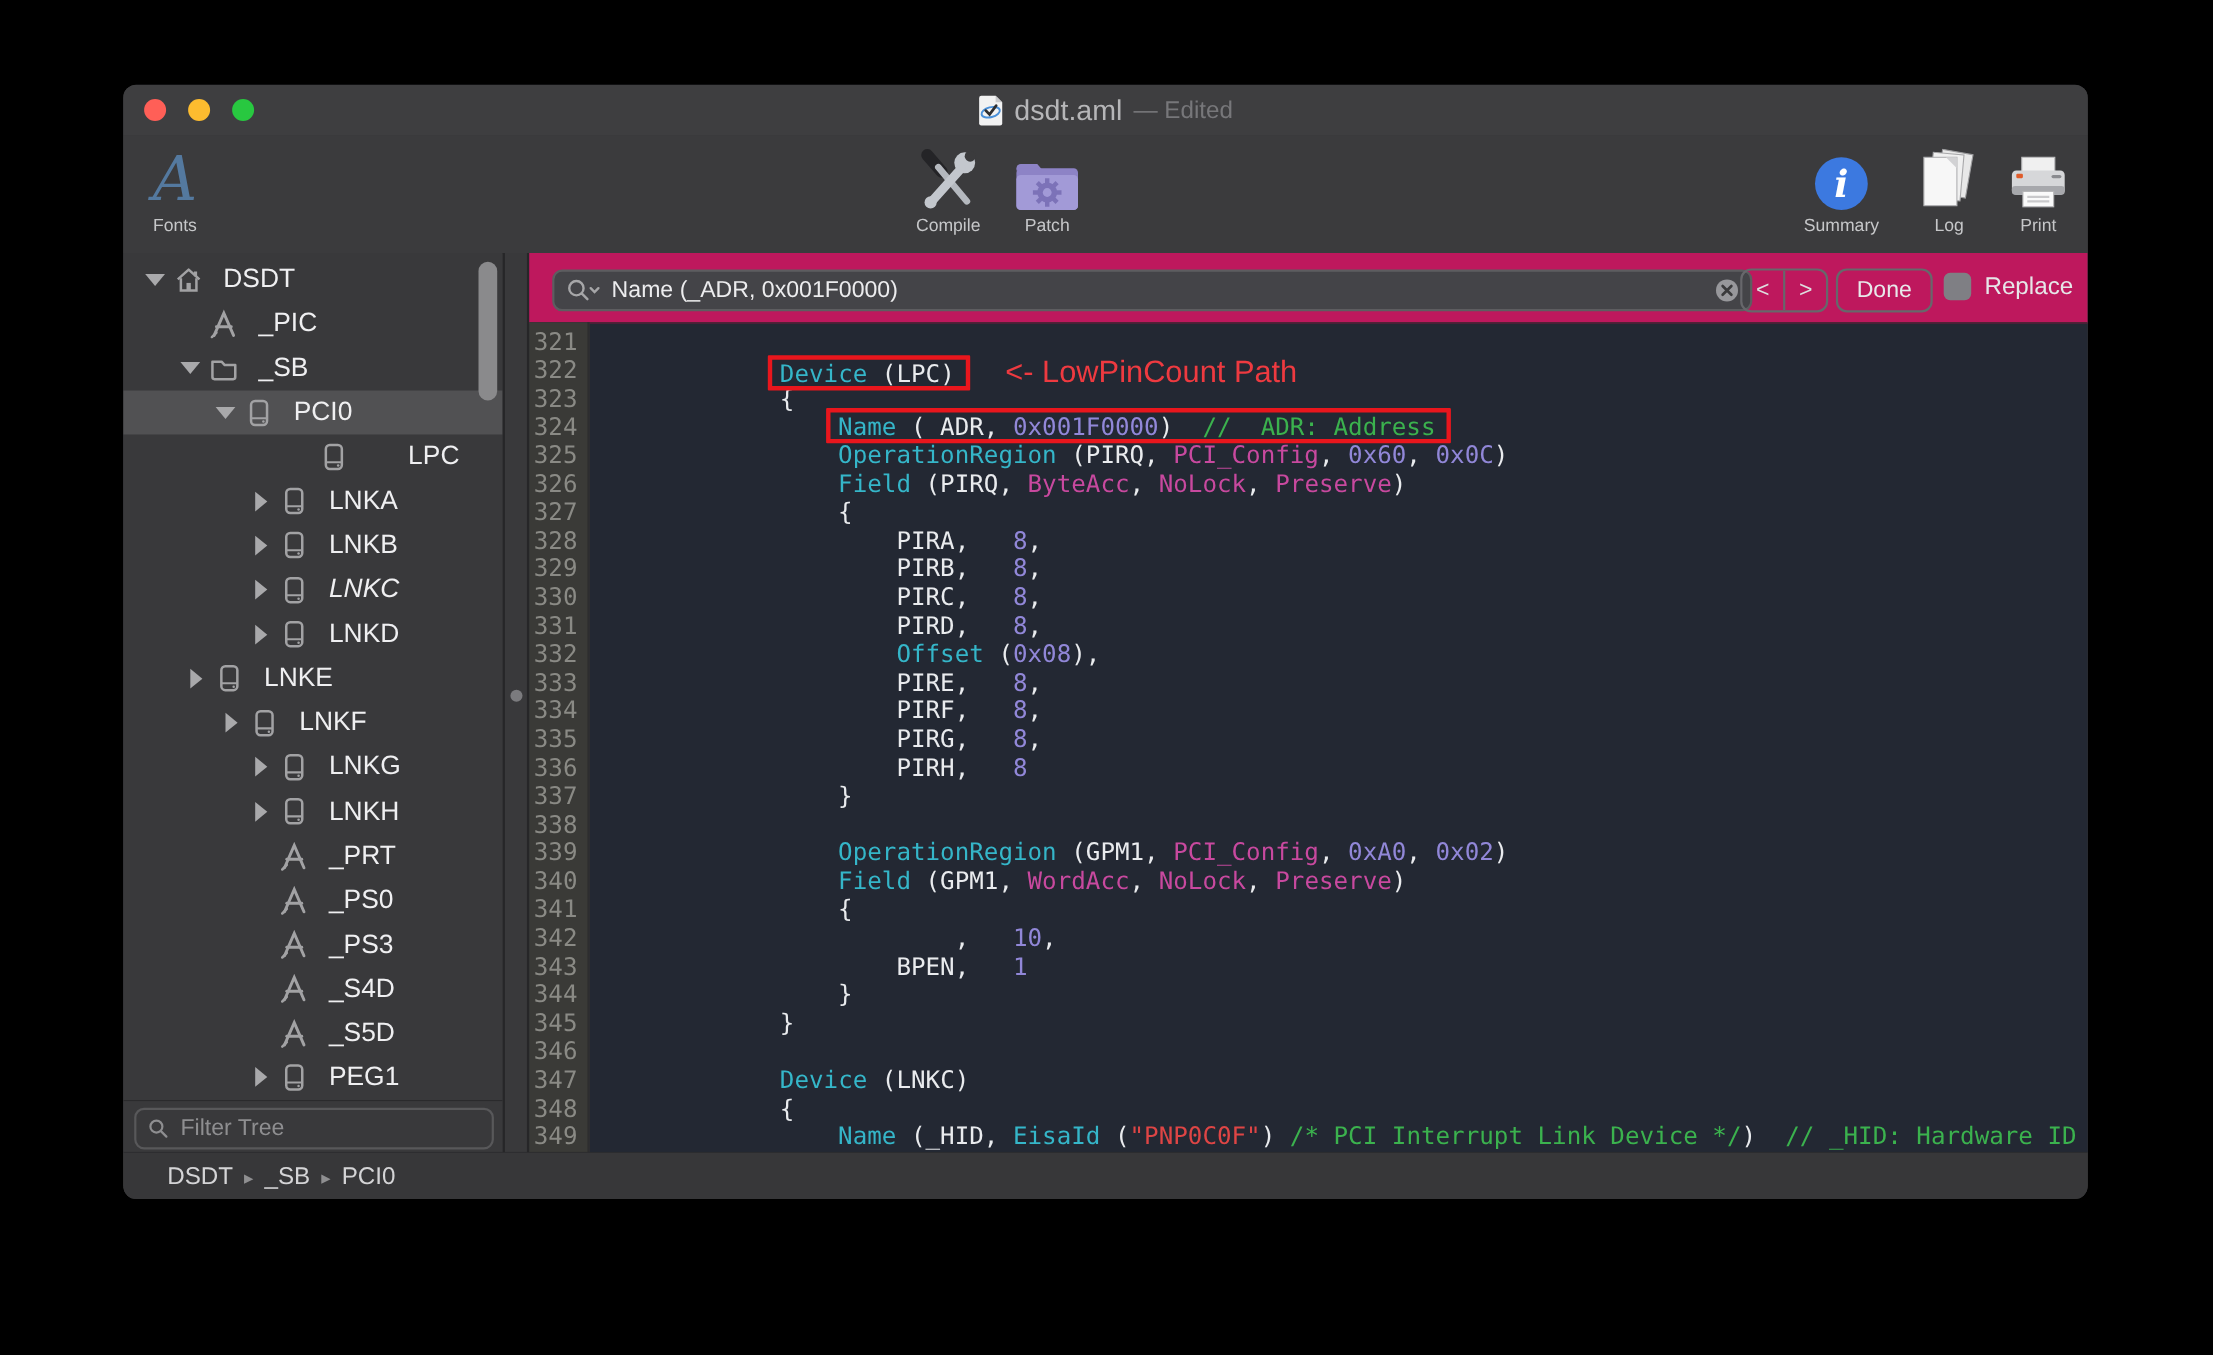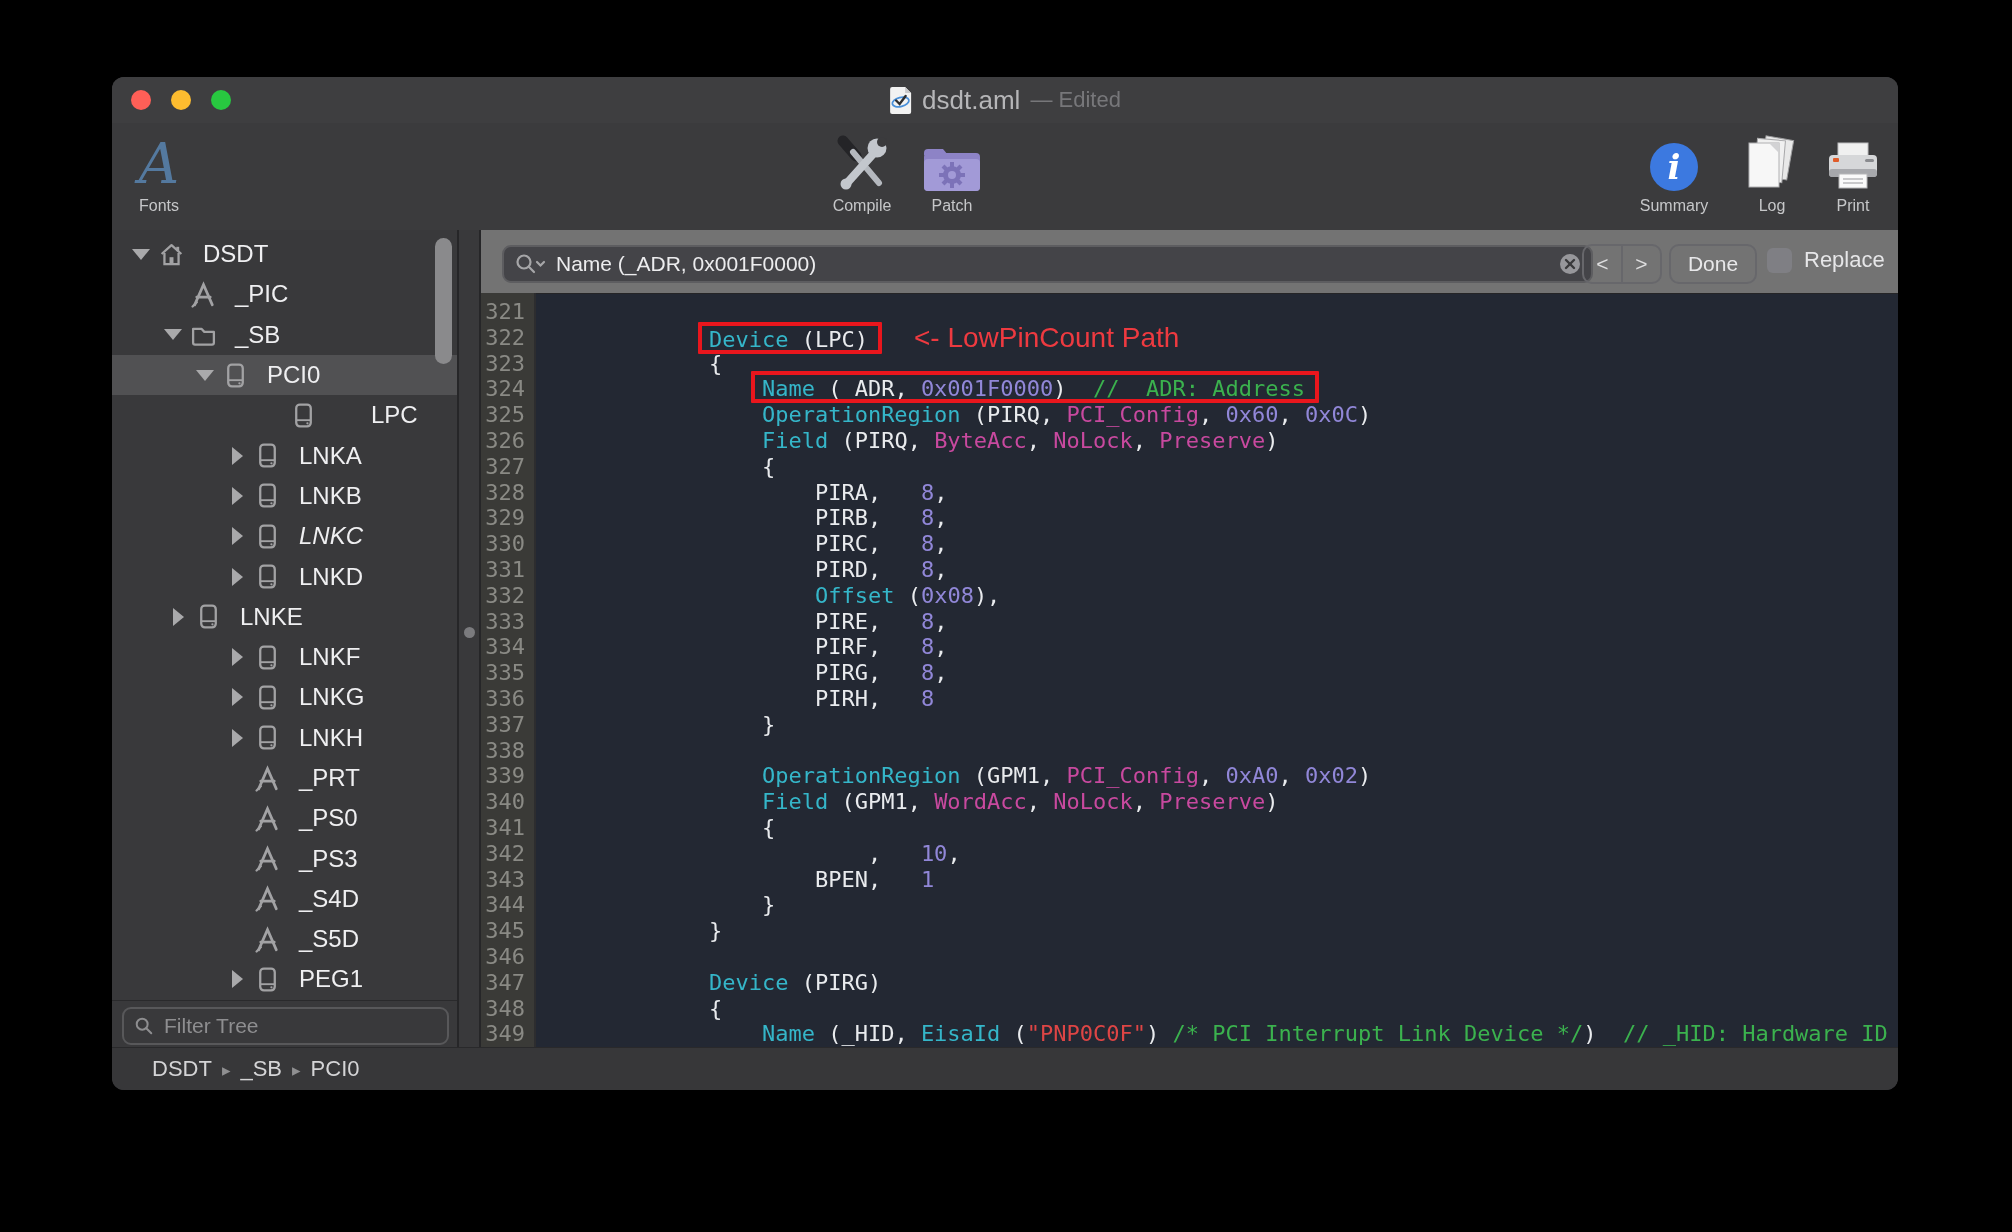--- a/index.html
+++ b/index.html
@@ -38,21 +38,21 @@
   .filterbox{position:absolute;left:10px;right:8px;top:6px;height:34px;border:2px solid #58585a;border-radius:9px;
     background:#39393b;display:flex;align-items:center;padding:0 10px;gap:8px;}
   .filterbox input{flex:1;background:transparent;border:none;outline:none;font-size:21px;color:#e8e8ea;
     font-family:"Liberation Sans",sans-serif;}
   .filterbox input::placeholder{color:#8e8e90;}
   
   .divider{position:relative;width:20px;flex:none;background:#39393b;border-left:2px solid #262628;border-right:2px solid #262628;}
   .divider .dot{position:absolute;left:50%;top:397px;width:11px;height:11px;margin-left:-5.5px;border-radius:50%;background:#7b7b7e;}
   
   .editor{position:relative;flex:1;background:#232833;overflow:hidden;}
-  .findbar{position:absolute;left:0;top:0;right:0;height:63px;background:#737373;border-bottom:1px solid #252527;}
+  .findbar{position:absolute;left:0;top:0;right:0;height:63px;background:#be185d;border-bottom:1px solid #252527;}
   .findfield{position:absolute;left:21px;top:15px;width:1067px;height:34px;border:2px solid #5d5d60;border-radius:9px;
     background:#444448;display:flex;align-items:center;padding:0 10px;gap:8px;}
   .findfield input{flex:1;background:transparent;border:none;outline:none;font-size:21px;color:#ececee;
     font-family:"Liberation Sans",sans-serif;}
   .clearbtn{flex:none;width:22px;height:22px;cursor:pointer;}
   .segmented{position:absolute;left:1101px;top:14px;width:76px;height:36px;border:2px solid #67676b;border-radius:10px;
     display:flex;overflow:hidden;}
   .segmented .seg{width:38px;display:flex;align-items:center;justify-content:center;font-size:21px;color:#dededf;cursor:pointer;}
   .segmented .seg:first-child{border-right:2px solid #67676b;}
   .donebtn{position:absolute;left:1188px;top:14px;width:84px;height:36px;border:2px solid #67676b;border-radius:10px;
@@ -301,21 +301,21 @@
             </span>
             <span class="ticn">
               <svg width="27" height="27" viewBox="0 0 26 26">
                 <rect x="6" y="2.5" width="14" height="21" rx="3.5" fill="none" stroke="#a2a2a4" stroke-width="2.2"></rect>
                 <line x1="6.5" y1="17.5" x2="19.5" y2="17.5" stroke="#a2a2a4" stroke-width="1.8"></line>
                 <circle cx="16.8" cy="20.5" r="1.1" fill="#a2a2a4"></circle>
               </svg>
             </span>
             <span class="tlab">LNKE</span>
           </div>
-          <div class="trow" style="padding-left: 109px;">
+          <div class="trow" style="padding-left: 82px;">
             <span class="disc closed">
               <i></i>
             </span>
             <span class="ticn">
               <svg width="27" height="27" viewBox="0 0 26 26">
                 <rect x="6" y="2.5" width="14" height="21" rx="3.5" fill="none" stroke="#a2a2a4" stroke-width="2.2"></rect>
                 <line x1="6.5" y1="17.5" x2="19.5" y2="17.5" stroke="#a2a2a4" stroke-width="1.8"></line>
                 <circle cx="16.8" cy="20.5" r="1.1" fill="#a2a2a4"></circle>
               </svg>
             </span>
@@ -507,21 +507,21 @@
             <div class="cline"><span class="p">                }</span></div>
             <div class="cline"></div>
             <div class="cline"><span class="p">                </span><span class="k">OperationRegion</span><span class="p"> (GPM1, </span><span class="t">PCI_Config</span><span class="p">, </span><span class="n">0xA0</span><span class="p">, </span><span class="n">0x02</span><span class="p">)</span></div>
             <div class="cline"><span class="p">                </span><span class="k">Field</span><span class="p"> (GPM1, </span><span class="t">WordAcc</span><span class="p">, </span><span class="t">NoLock</span><span class="p">, </span><span class="t">Preserve</span><span class="p">)</span></div>
             <div class="cline"><span class="p">                {</span></div>
             <div class="cline"><span class="p">                        ,   </span><span class="n">10</span><span class="p">,</span></div>
             <div class="cline"><span class="p">                    BPEN,   </span><span class="n">1</span></div>
             <div class="cline"><span class="p">                }</span></div>
             <div class="cline"><span class="p">            }</span></div>
             <div class="cline"></div>
-            <div class="cline"><span class="p">            </span><span class="k">Device</span><span class="p"> (PIRG)</span></div>
+            <div class="cline"><span class="p">            </span><span class="k">Device</span><span class="p"> (LNKC)</span></div>
             <div class="cline"><span class="p">            {</span></div>
             <div class="cline"><span class="p">                </span><span class="k">Name</span><span class="p"> (_HID, </span><span class="k">EisaId</span><span class="p"> (</span><span class="s">"PNP0C0F"</span><span class="p">) </span><span class="c">/* PCI Interrupt Link Device */</span><span class="p">)  </span><span class="c">// _HID: Hardware ID</span></div>
           </div>
       </div>
     </main>
   </div>
 
   <div class="statusbar">
     <span id="breadcrumb"><span class="crumb">DSDT</span><span class="crumb-sep">▸</span><span class="crumb">_SB</span><span class="crumb-sep">▸</span><span class="crumb">PCI0</span></span>
   </div>

